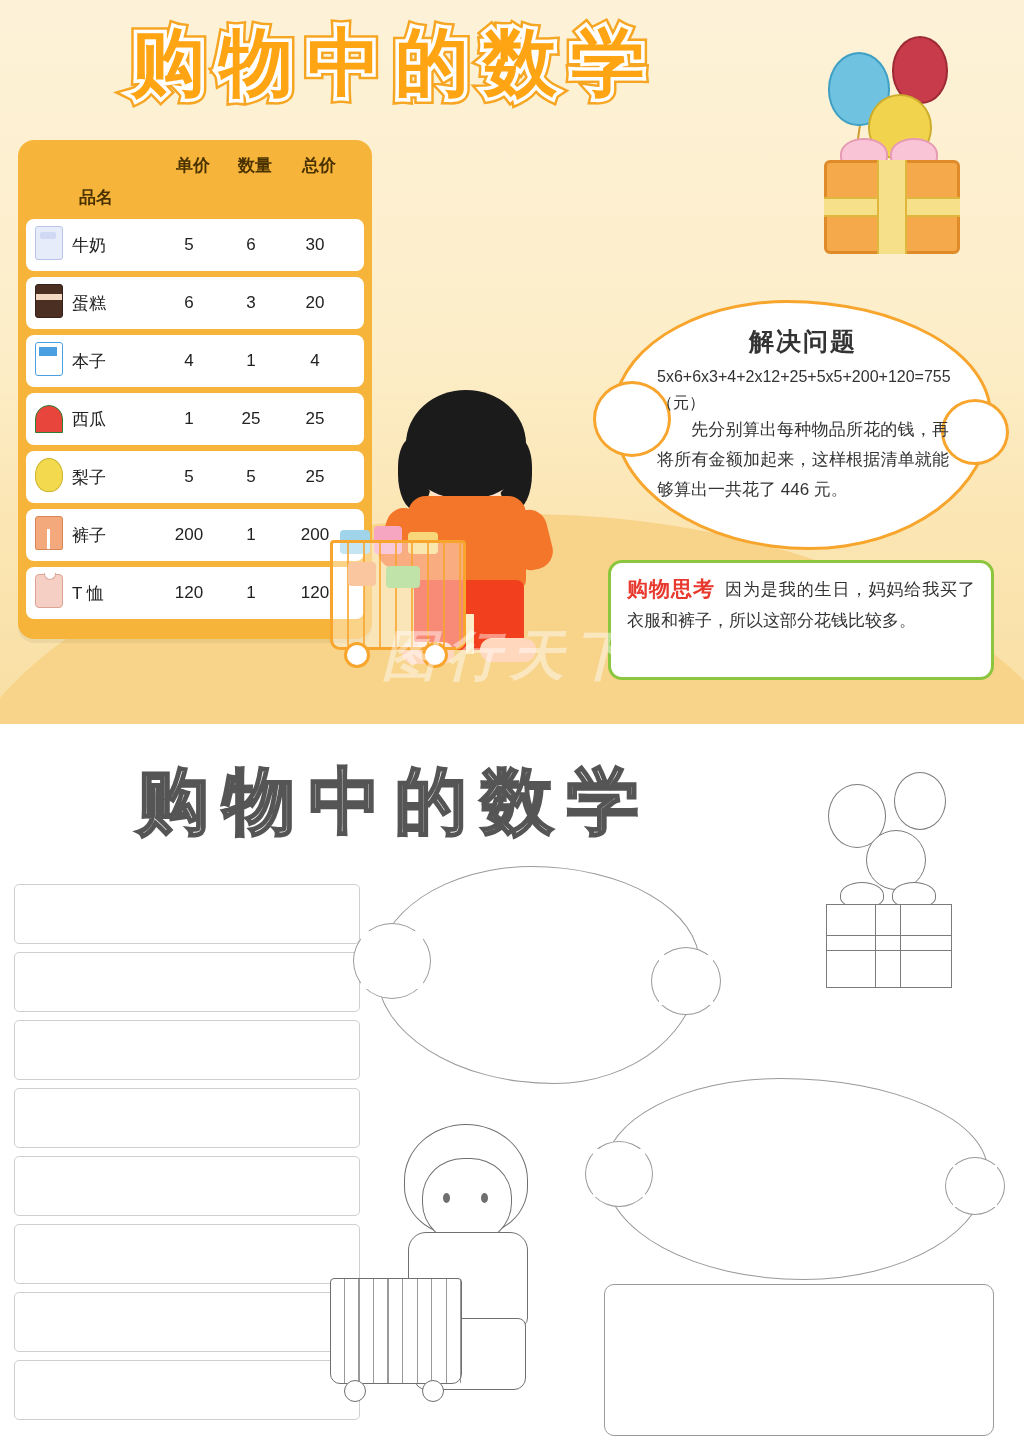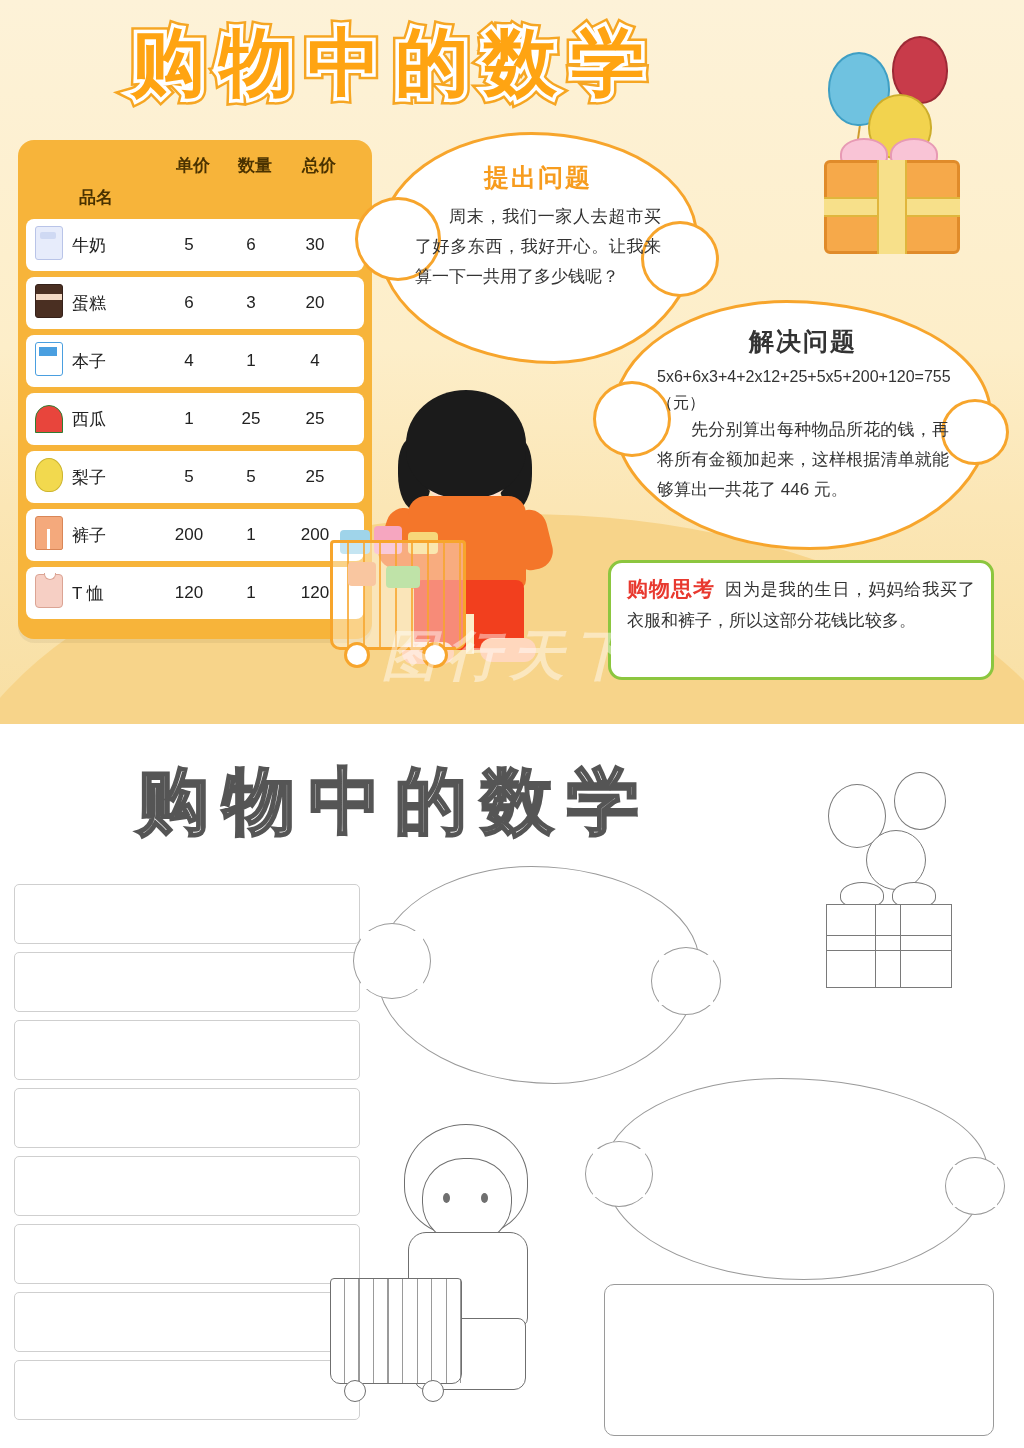--- a/index.html
+++ b/index.html
@@ -344,28 +344,20 @@
 
       <div class="trow">
         <div class="c-icon"><span class="ic ic-shirt"></span></div>
         <div class="c-name">T 恤</div>
         <div class="c-price">120</div>
         <div class="c-qty">1</div>
         <div class="c-total">120</div>
       </div>
     </div>
 
-    <div class="cloud-q">
-      <div class="mask"></div>
-      <div class="mask2"></div>
-      <div class="inner">
-        <div class="sec-title-o">提出问题</div>
-        <div class="body-cn indent">周末，我们一家人去超市买了好多东西，我好开心。让我来算一下一共用了多少钱呢？</div>
-      </div>
-    </div>
 
     <div class="cloud-s">
       <div class="mask"></div>
       <div class="mask2"></div>
       <div class="inner">
         <div class="sec-title-d">解决问题</div>
         <div class="formula">5x6+6x3+4+2x12+25+5x5+200+120=755（元）</div>
         <div class="body-cn indent">先分别算出每种物品所花的钱，再将所有金额加起来，这样根据清单就能够算出一共花了 446 元。</div>
       </div>
     </div>

